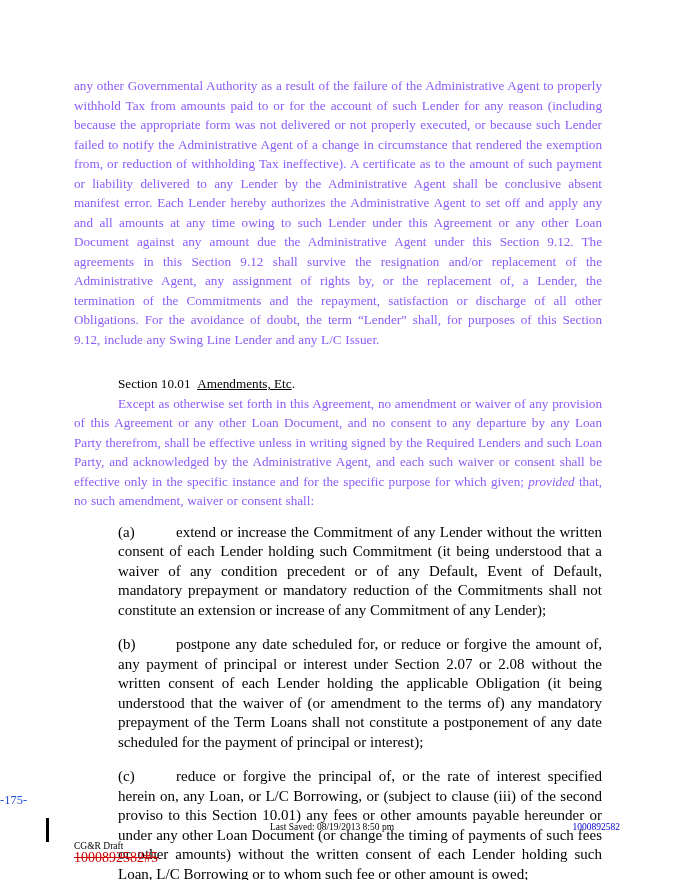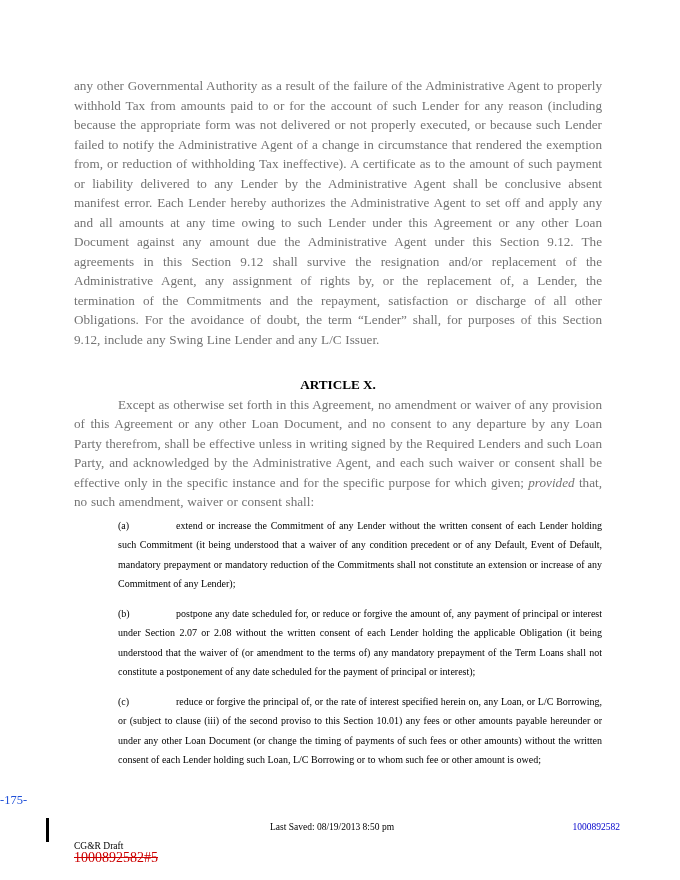--- a/index.html
+++ b/index.html
@@ -22,21 +22,21 @@
     position: absolute;
     left: 74px;
     top: 76px;
     width: 528px;
   }
   p.body-para {
     margin: 0 0 0 0;
     font-size: 13.2px;
     line-height: 19.5px;
     text-align: justify;
-    color: #737373;
+    color: #8b5cf6;
     word-spacing: 0.4px;
   }
   .indent-first {
     text-indent: 44px;
   }
   .article-head {
     text-align: center;
     font-weight: bold;
     font-size: 13.2px;
     line-height: 19.5px;
@@ -52,22 +52,22 @@
   .section-line {
     margin-top: 25px;
     font-size: 13.2px;
     line-height: 19.5px;
     text-indent: 44px;
   }
   .section-line .u {
     text-decoration: underline;
   }
   .sub-para {
-    margin-top: 4px;
-    font-size: 10px;
+    margin-top: 12px;
+    font-size: 15px;
     line-height: 19.5px;
     text-align: justify;
     padding-left: 44px;
   }
   .sub-label {
     display: inline-block;
     width: 58px;
     text-indent: 0;
   }
   em.ital {
@@ -129,22 +129,25 @@
 </style>
 </head>
 <body>
 
 <div class="page">
 
   <div class="content">
 
     <p class="body-para">any other Governmental Authority as a result of the failure of the Administrative Agent to properly withhold Tax from amounts paid to or for the account of such Lender for any reason (including because the appropriate form was not delivered or not properly executed, or because such Lender failed to notify the Administrative Agent of a change in circumstance that rendered the exemption from, or reduction of withholding Tax ineffective).  A certificate as to the amount of such payment or liability delivered to any Lender by the Administrative Agent shall be conclusive absent manifest error.  Each Lender hereby authorizes the Administrative Agent to set off and apply any and all amounts at any time owing to such Lender under this Agreement or any other Loan Document against any amount due the Administrative Agent under this Section 9.12.  The agreements in this Section 9.12 shall survive the resignation and/or replacement of the Administrative Agent, any assignment of rights by, or the replacement of, a Lender, the termination of the Commitments and the repayment, satisfaction or discharge of all other Obligations.  For the avoidance of doubt, the term “Lender” shall, for purposes of this Section 9.12, include any Swing Line Lender and any L/C Issuer.</p>
 
-    <div class="article-head">ARTICLE X.</div>
 
+    <div class="section-line">
+      <span>Section 10.01</span>
+      <span>&nbsp;</span><span class="u">Amendments, Etc</span><span>.</span>
+    </div>
 
     <p class="body-para indent-first"><span>Except as otherwise set forth in this Agreement, no amendment or waiver of any provision of this Agreement or any other Loan Document, and no consent to any departure by any Loan Party therefrom, shall be effective unless in writing signed by the Required Lenders and such Loan Party, and acknowledged by the Administrative Agent, and each such waiver or consent shall be effective only in the specific instance and for the specific purpose for which given; </span><em class="ital">provided</em><span> that, no such amendment, waiver or consent shall:</span></p>
 
     <p class="sub-para"><span class="sub-label">(a)</span><span>extend or increase the Commitment of any Lender without the written consent of each Lender holding such Commitment (it being understood that a waiver of any condition precedent or of any Default, Event of Default, mandatory prepayment or mandatory reduction of the Commitments shall not constitute an extension or increase of any Commitment of any Lender);</span></p>
 
     <p class="sub-para"><span class="sub-label">(b)</span><span>postpone any date scheduled for, or reduce or forgive the amount of, any payment of principal or interest under Section 2.07 or 2.08 without the written consent of each Lender holding the applicable Obligation (it being understood that the waiver of (or amendment to the terms of) any mandatory prepayment of the Term Loans shall not constitute a postponement of any date scheduled for the payment of principal or interest);</span></p>
 
     <p class="sub-para"><span class="sub-label">(c)</span><span>reduce or forgive the principal of, or the rate of interest specified herein on, any Loan, or L/C Borrowing, or (subject to clause (iii) of the second proviso to this Section 10.01) any fees or other amounts payable hereunder or under any other Loan Document (or change the timing of payments of such fees or other amounts) without the written consent of each Lender holding such Loan, L/C Borrowing or to whom such fee or other amount is owed; </span></p>
 
   </div>

